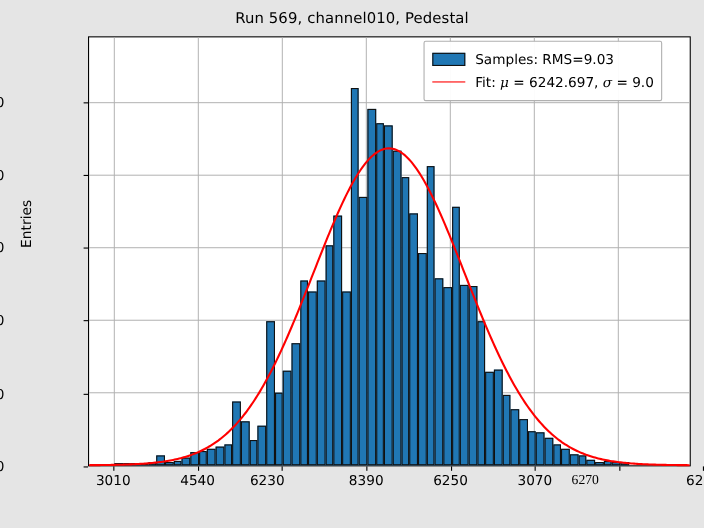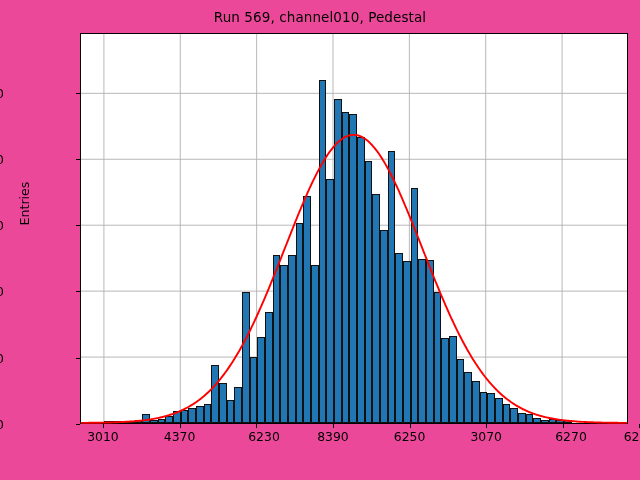--- a/index.html
+++ b/index.html
@@ -4,21 +4,21 @@
 <style>
   html, body {
     margin: 0;
     padding: 0;
     background: #ffffff;
   }
   #figure {
     position: relative;
     width: 640px;
     height: 480px;
-    background: #ec4899;
+    background: #e5e5e5;
     font-family: "DejaVu Sans", sans-serif;
     overflow: hidden;
   }
   #plot-title {
     position: absolute;
     left: 0;
     top: 9px;
     width: 640px;
     text-align: center;
     font-size: 13.5px;
@@ -240,32 +240,42 @@
       <div class="ytick-label" style="top: 225.186px;">300</div>
       <div class="tick-mark-y" style="top: 225.186px;"></div>
       <div class="ytick-label" style="top: 158.915px;">400</div>
       <div class="tick-mark-y" style="top: 158.915px;"></div>
       <div class="ytick-label" style="top: 92.6441px;">500</div>
       <div class="tick-mark-y" style="top: 92.6441px;"></div>
     </div>
   <div id="ticks-x">
       <div class="xtick-label" style="left: 102.993px;">3010</div>
       <div class="tick-mark-x" style="left: 102.993px;"></div>
-      <div class="xtick-label" style="left: 179.636px;">4370</div>
+      <div class="xtick-label" style="left: 179.636px;">4540</div>
       <div class="tick-mark-x" style="left: 179.636px;"></div>
-      <div class="xtick-label" style="left: 264px;">6230</div>
+      <div class="xtick-label" style="left: 243px;">6230</div>
       <div class="tick-mark-x" style="left: 256.28px;"></div>
       <div class="xtick-label" style="left: 332.923px;">8390</div>
       <div class="tick-mark-x" style="left: 332.923px;"></div>
       <div class="xtick-label" style="left: 409.566px;">6250</div>
       <div class="tick-mark-x" style="left: 409.566px;"></div>
       <div class="xtick-label" style="left: 486.21px;">3070</div>
       <div class="tick-mark-x" style="left: 486.21px;"></div>
-      <div class="xtick-label" style="left: 571px;">6270</div>
+      <div class="xtick-label" style="left: 532px; font-family: Liberation Serif, serif;">6270</div>
       <div class="tick-mark-x" style="left: 562.853px;"></div>
       <div class="xtick-label" style="left: 639.497px;">6280</div>
       <div class="tick-mark-x" style="left: 639.497px;"></div>
     </div>
 
   <div id="ylabel">Entries</div>
 
+  <div id="legend">
+    <div class="legend-row">
+      <span class="legend-swatch-patch"></span>
+      <span class="legend-text">Samples: RMS=9.03</span>
+    </div>
+    <div class="legend-row">
+      <span class="legend-swatch-line"></span>
+      <span class="legend-text"><span>Fit: </span><span class="mi">μ</span><span> = 6242.697, </span><span class="mi">σ</span><span> = 9.0</span></span>
+    </div>
+  </div>
 
 </div>
 
 </body></html>

